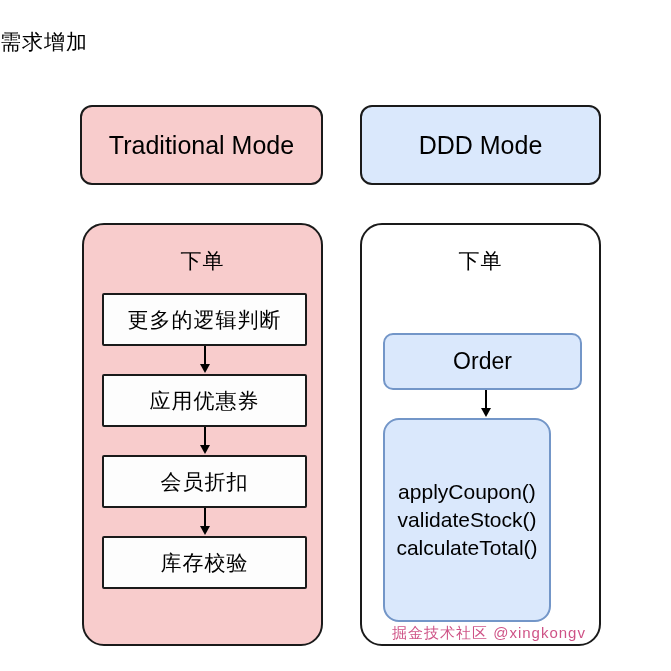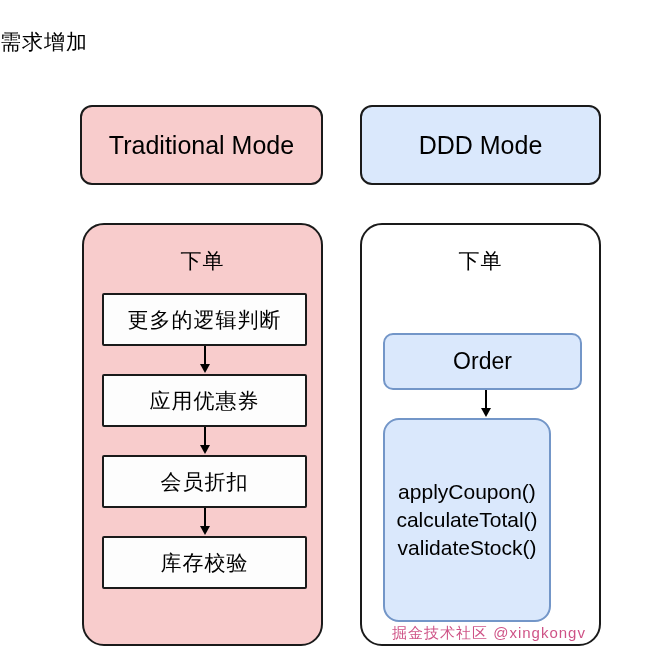--- a/index.html
+++ b/index.html
@@ -246,22 +246,22 @@
         <span>Order</span>
       </div>
 
       <div class="arrow-gap">
         <span class="shaft"></span>
         <span class="head"></span>
       </div>
 
       <div class="methods-box">
         <span class="method-line">applyCoupon()</span>
+        <span class="method-line">validateStock()</span>
         <span class="method-line">calculateTotal()</span>
-        <span class="method-line">validateStock()</span>
       </div>
 
     </div>
   </div>
 
   <div id="watermark">掘金技术社区 @xingkongv</div>
 
 </div>
 
 </body></html>

